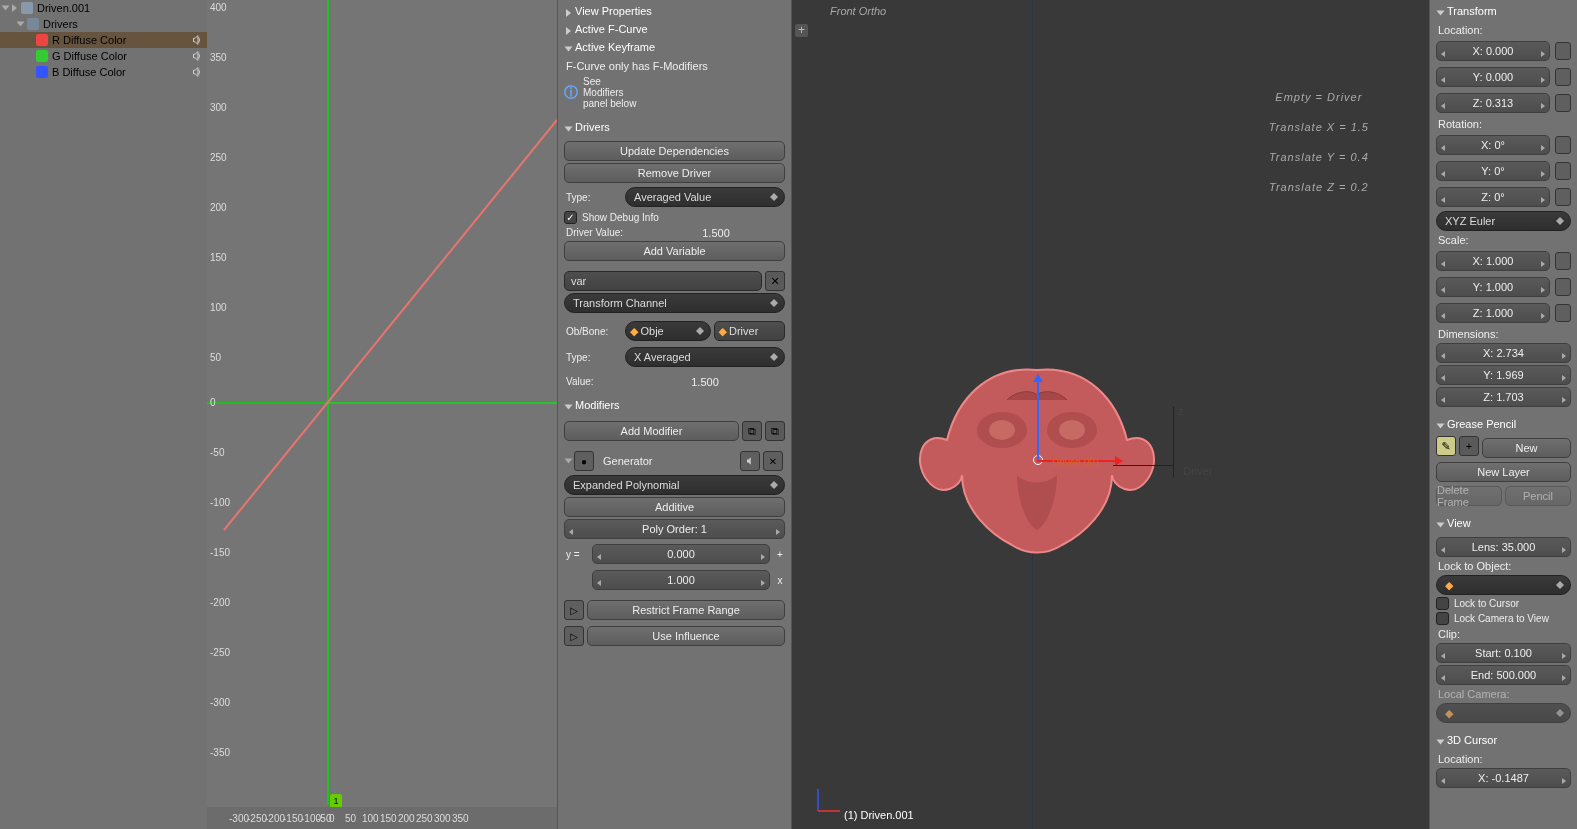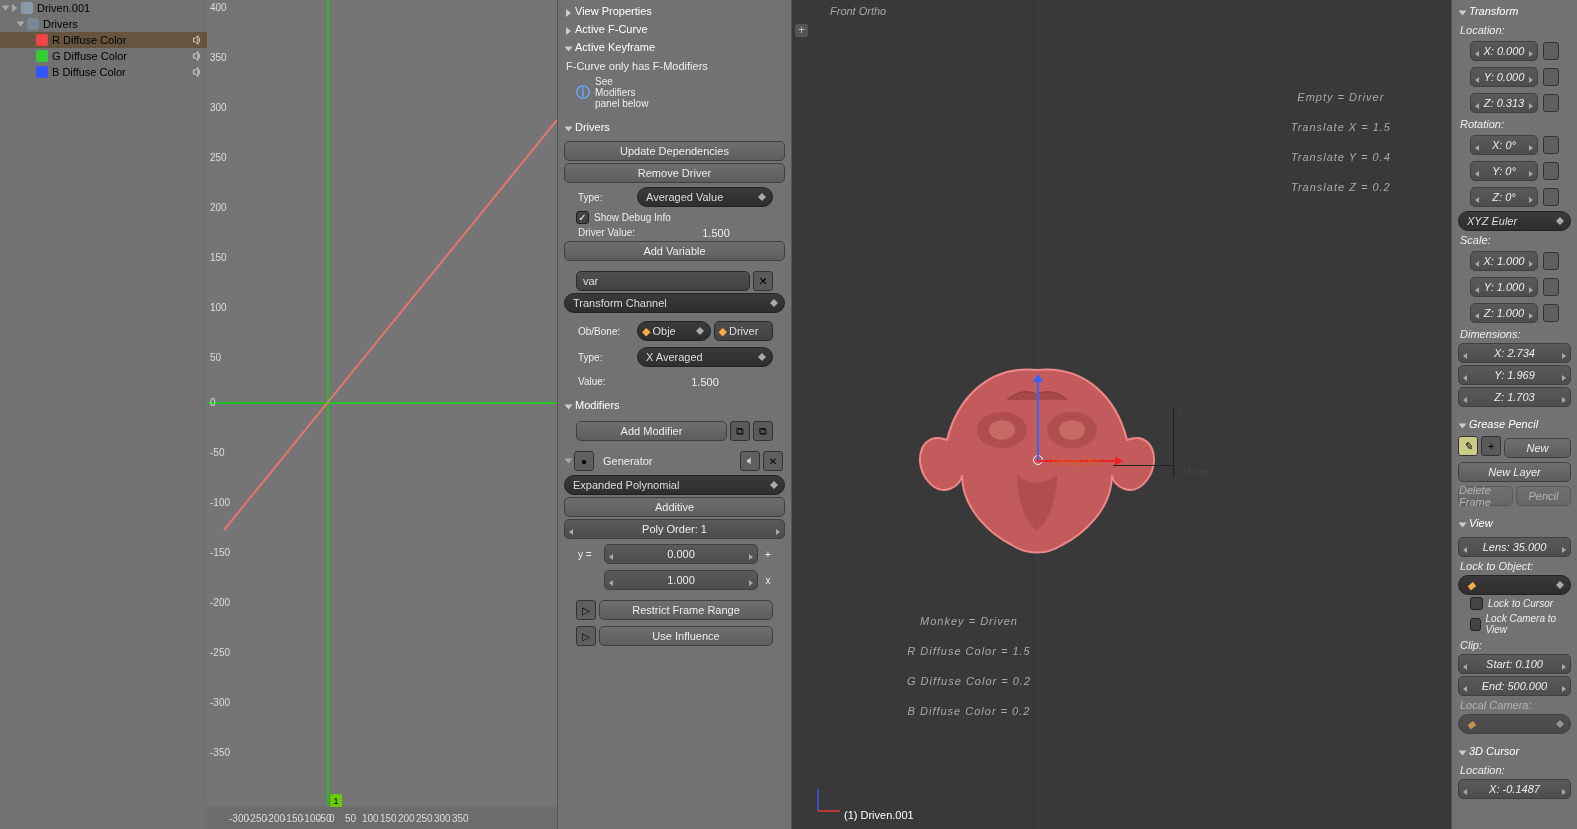--- a/index.html
+++ b/index.html
@@ -18,36 +18,36 @@
 
 
 .graph { width:350px; position:relative; background:#757575; }
 .ylabel { position:absolute; left:3px; transform:translateY(-6px); font-size:10px; color:#ddd; }
 .xaxis { position:absolute; bottom:0; left:0; right:0; height:22px; background:#6c6c6c; display:flex; align-items:center; }
 .xlabel { position:absolute; font-size:10px; color:#ddd; }
 .frame-ind { position:absolute; bottom:21px; width:12px;height:14px;background:#6c0;border-radius:2px;color:#000;font-size:9px;text-align:center;line-height:14px;}
 
 
 .props { width:235px; background:#727272; border-left:1px solid #555;border-right:1px solid #555;padding:2px 4px; }
-.props2 { width:126px; background:#727272; padding:2px 4px; border-left:1px solid #555;font-style:italic; }
+.props2 { width:148px; background:#727272; padding:2px 4px; border-left:1px solid #555; }
 .ph { display:flex; align-items:flex-end; gap:4px; padding:3px 4px; color:#fff; }
 .ph .tri{border-left-color:#ccc}
 .panel-body { padding:3px 2px 6px; }
 .btn { background:linear-gradient(#6f6f6f,#5d5d5d); border:1px solid #3f3f3f; border-radius:5px; height:20px; display:flex; align-items:center; justify-content:center; color:#eee; cursor:pointer; margin:2px 0; position:relative;}
 .btn-row{display:flex;gap:3px}
 .btn-row .btn{flex:1}
 .btn.num { background:linear-gradient(#5a5a5a,#4d4d4d); justify-content:center; }
 .btn.num::before,.btn.num::after{content:"";position:absolute;top:50%;width:0;height:0;border-top:3px solid transparent;border-bottom:3px solid transparent;}
 .btn.num::before{left:4px;border-right:4px solid #aaa;}
 .btn.num::after{right:4px;border-left:4px solid #aaa;}
 .dd { background:linear-gradient(#3a3a3a,#2e2e2e); border:1px solid #222; border-radius:10px; height:20px; display:flex;align-items:center;padding:0 20px 0 8px;color:#ddd;position:relative;cursor:pointer;margin:2px 0;}
 .dd::after{content:"";position:absolute;right:6px;top:5px;width:0;height:0;border-left:4px solid transparent;border-right:4px solid transparent;border-bottom:4px solid #aaa;}
 .dd::before{content:"";position:absolute;right:6px;bottom:5px;width:0;height:0;border-left:4px solid transparent;border-right:4px solid transparent;border-top:4px solid #aaa;}
 .lbl { color:#eee; padding:1px 0 1px 2px; display:block; }
-.row { display:flex; align-items:center; gap:3px; margin:2px 12px; }
+.row { display:flex; align-items:center; gap:3px; margin:2px 0; }
 .row > .lbl { width:58px; font-size:10px;}
 .chk { width:13px;height:13px;background:#444;border:1px solid #222;border-radius:3px;display:inline-flex;align-items:center;justify-content:center;}
 .chk.on::after{content:"✓";color:#fff;font-size:10px;}
 .inp { background:linear-gradient(#4e4e4e,#424242);border:1px solid #2a2a2a;border-radius:5px;height:20px;padding:0 6px;color:#ddd;flex:1;display:flex;align-items:center;}
 .sq{width:20px;height:20px;background:#5a5a5a;border:1px solid #333;border-radius:3px;display:flex;align-items:center;justify-content:center;cursor:pointer;}
 .val { flex:1;text-align:center;color:#eee; }
 .mod-h{display:flex;align-items:center;gap:3px;padding:2px}
 .keyset{width:16px;height:18px;display:inline-block;border:1px solid #333;border-radius:3px;background:#5f5f5f;margin-left:2px;cursor:pointer;}
 .iconbtn{width:20px;height:20px;border:1px solid #333;border-radius:3px;background:#5f5f5f;display:flex;align-items:center;justify-content:center;cursor:pointer;font-size:10px;}
 
@@ -325,26 +325,20 @@
   <div class="arrow-right"></div>
   <span class="small-lbl" style="left:260px;top:457px;color:#d96227">Driven.001</span>
 
   <div class="vp-coord">
     <div class="lines"></div>
       <div class="linesh"></div>
     <span class="z">z</span>
     <span class="drvr">Driver</span>
   </div>
 
-  <div class="annot" style="left:115px;top:606px;text-align:center">
-    <div>Monkey = Driven</div>
-    <div>R Diffuse Color = 1.5</div>
-    <div>G Diffuse Color = 0.2</div>
-    <div>B Diffuse Color = 0.2</div>
-  </div>
 
   <div class="axis-g">
     <svg viewBox="0 0 30 30">
         <line x1="5" y1="25" x2="5" y2="3" stroke="#35f" stroke-width="1.5"></line>
         <line x1="5" y1="25" x2="27" y2="25" stroke="#e33" stroke-width="1.5"></line>
       </svg>
   </div>
   <span class="sel-name">(1) Driven.001</span>
 </div>
 

